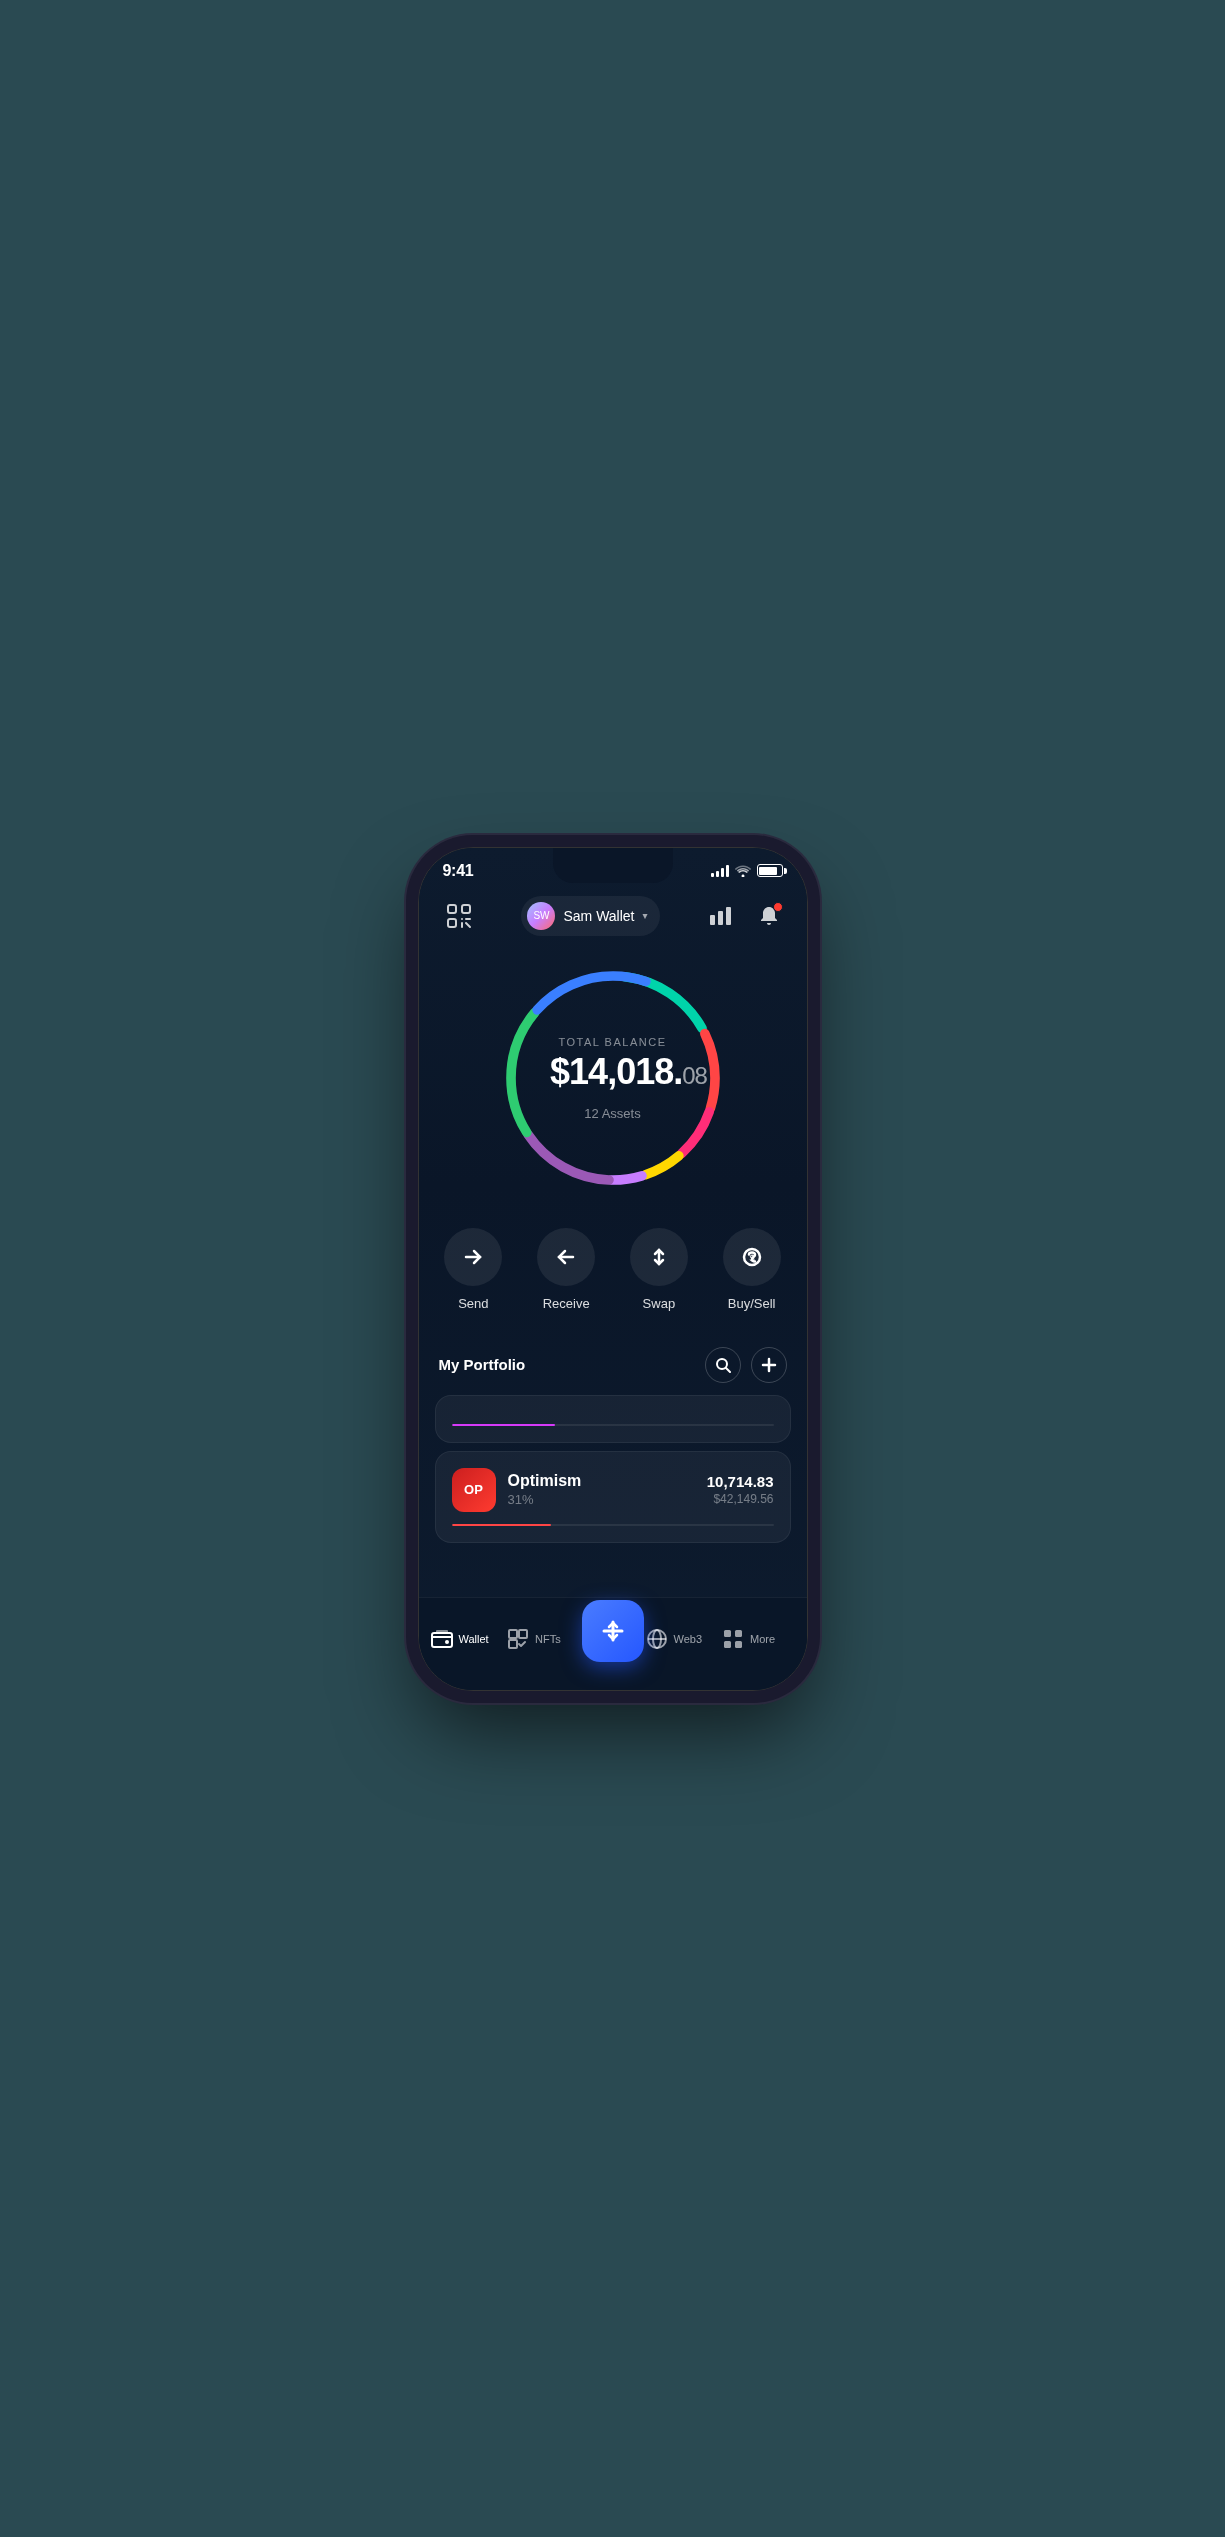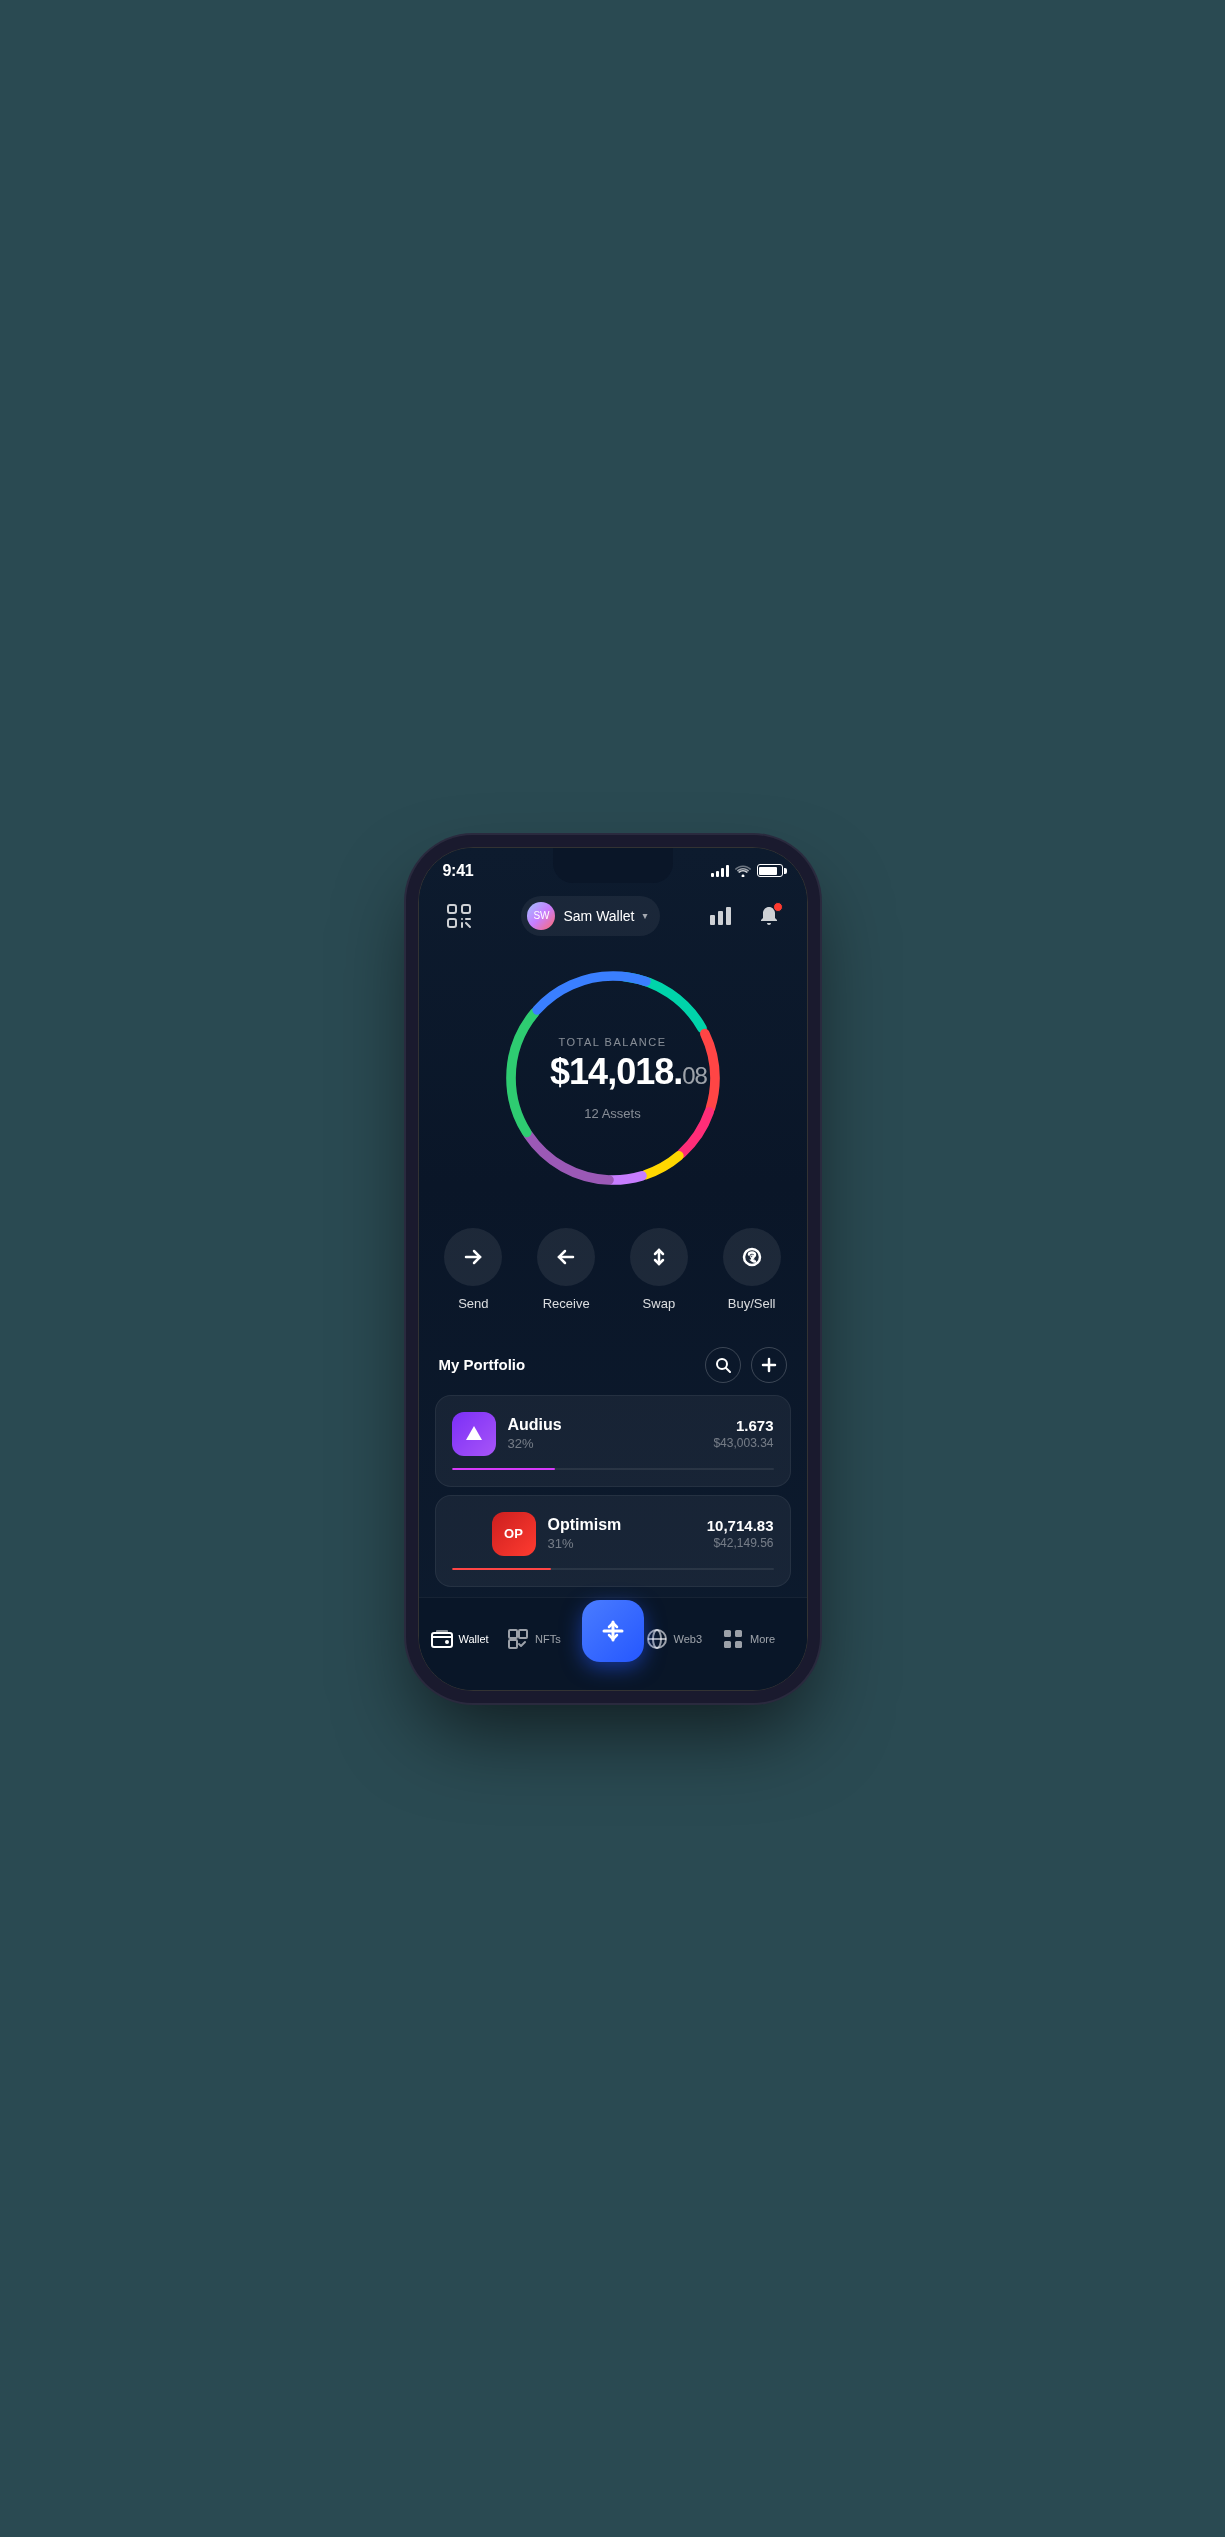--- a/index.html
+++ b/index.html
@@ -629,43 +629,28 @@
               <line x1="8" y1="2" x2="8" y2="14"></line>
               <line x1="2" y1="8" x2="14" y2="8"></line>
             </svg>
           </div>
         </div>
       </div>
 
       <div class="asset-list">
 
         <div class="asset-card">
-          <div class="asset-row">
-            <div class="asset-logo" style="background: linear-gradient(135deg, #7b2ff7, #a855f7);">
-              <svg width="20" height="20" viewBox="0 0 20 20" fill="white">
-                <polygon points="10,2 18,16 2,16"></polygon>
-              </svg>
-            </div>
-            <div class="asset-info">
-              <div class="asset-name">Audius</div>
-              <div class="asset-percent">32%</div>
-            </div>
-            <div class="asset-values">
-              <div class="asset-amount">1.673</div>
-              <div class="asset-usd">$43,003.34</div>
-            </div>
-          </div>
           <div class="asset-progress">
             <div class="asset-progress-fill" style="width: 32%; background: #d63af9;"></div>
           </div>
         </div>
 
         <div class="asset-card">
           <div class="asset-row">
-            <div class="asset-logo" style="background: linear-gradient(135deg, #cc1f1f, #ff3b30); margin-left: 40px;">
+            <div class="asset-logo" style="background: linear-gradient(135deg, #cc1f1f, #ff3b30);">
               <span style="font-size:13px; font-weight:900; color:white;">OP</span>
             </div>
             <div class="asset-info">
               <div class="asset-name">Optimism</div>
               <div class="asset-percent">31%</div>
             </div>
             <div class="asset-values">
               <div class="asset-amount">10,714.83</div>
               <div class="asset-usd">$42,149.56</div>
             </div>

